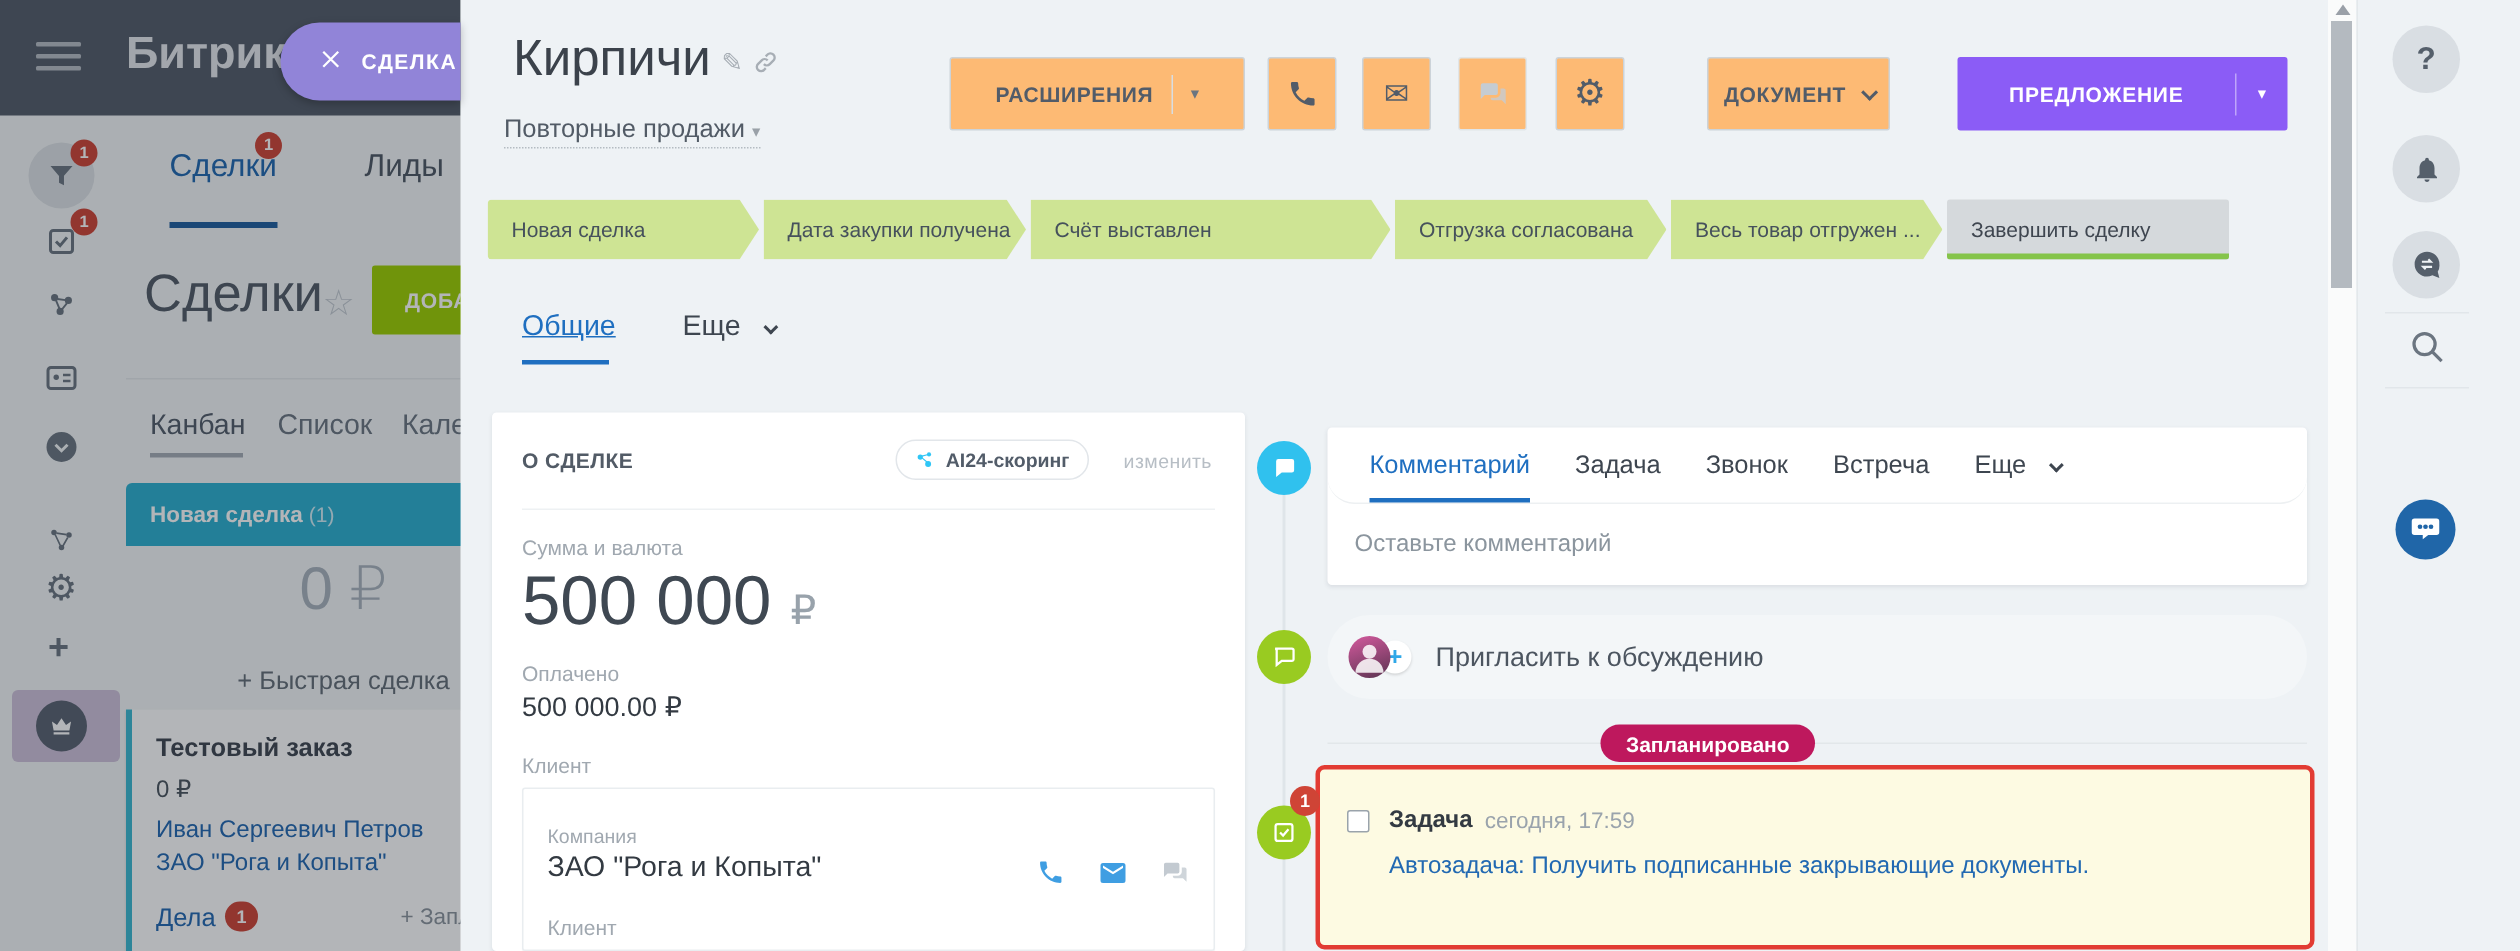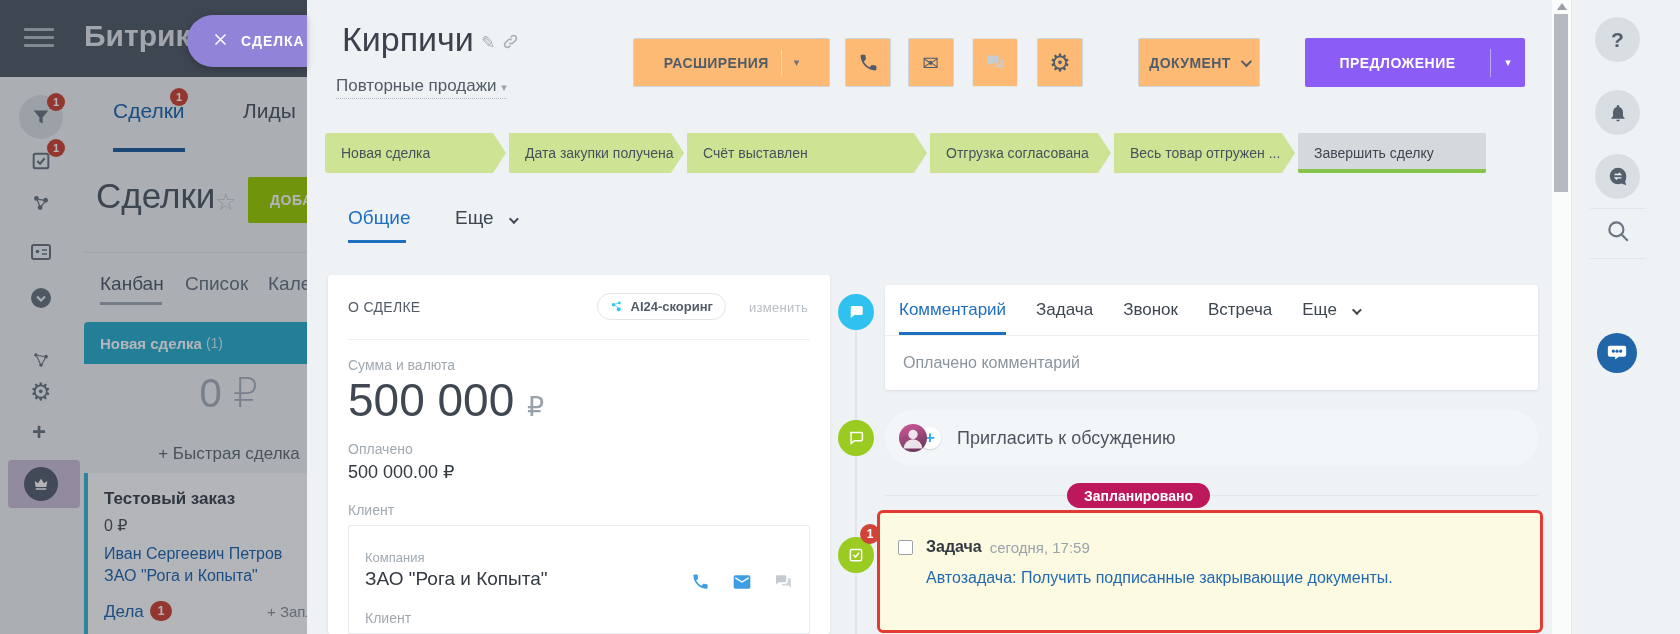--- a/index.html
+++ b/index.html
@@ -81,21 +81,21 @@
   .edit-link{position:absolute;font-size:13px;color:#b7bec5;letter-spacing:.3px;cursor:pointer;}
   .hdiv{position:absolute;height:1px;background:#eef1f3;}
   .innerbox{position:absolute;background:#fff;border:1px solid #e9edf0;border-radius:2px;box-shadow:0 1px 1px rgba(0,0,0,.04);}
   .cicon{color:#3f9ee2;margin-left:22px;}
   .cicon.gray{color:#c3cad1;}
 
   .tl-line{position:absolute;left:855px;top:330px;width:2px;height:304px;background:#dfe5e9;z-index:9;}
   .tl-circle{position:absolute;width:36px;height:36px;border-radius:50%;display:flex;align-items:center;
     justify-content:center;z-index:11;}
   .ttabrow{position:relative;height:51px;border-bottom:1px solid #edf0f2;display:flex;align-items:center;
-    padding-left:14px;gap:30px;}
+    padding-left:28px;gap:30px;border-radius:18px;}
   .ttab{font-size:17px;color:#3e4650;cursor:pointer;position:relative;}
   .ttab.on{color:#1f6fc0;}
   .ttab.on::after{content:"";position:absolute;left:0;right:0;bottom:-15px;height:3px;background:#1f6fc0;}
   .cplaceholder{padding:18px 0 0 18px;font-size:16px;color:#8b959e;}
   .invite{position:absolute;left:885px;top:410px;width:653px;height:56px;border-radius:28px;background:#f3f6f8;
     display:flex;align-items:center;padding-left:14px;z-index:10;cursor:pointer;}
   .planned{position:absolute;left:1067px;top:483px;height:25px;border-radius:13px;background:#be185d;color:#fff;
     font-size:14px;font-weight:bold;display:flex;align-items:center;padding:0 17px;z-index:11;}
   .taskcard{position:absolute;left:877px;top:510px;width:666px;height:123px;background:#fdfae2;
     border:3px solid #e23b33;border-radius:6px;z-index:10;}
@@ -280,28 +280,28 @@
     <div class="stage first" style="width:181px;">Новая сделка</div>
     <div class="stage" style="width:175px;">Дата закупки получена</div>
     <div class="stage" style="width:240px;">Счёт выставлен</div>
     <div class="stage" style="width:181px;">Отгрузка согласована</div>
     <div class="stage" style="width:181px;">Весь товар отгружен ...</div>
     <div class="stage last" style="width:188px;text-align:left;">
       <span>Завершить сделку</span><span class="gbar"></span>
     </div>
   </div>
 
-  <div class="stab on" style="left:348px;top:207px;">Общие</div>
+  <div class="stab on" style="left:348px;top:207px;text-decoration:underline;">Общие</div>
   <div class="stab-under" style="left:348px;top:240px;width:58px;"></div>
   <div class="stab off" style="left:455px;top:207px;">
     <span>Еще</span> <span class="chev" style="width:7px;height:7px;border-color:#3e4650;"></span>
   </div>
 
   <div class="card" style="left:328px;top:275px;width:502px;height:359px;">
-    <div class="abs" style="left:20px;top:24px;font-size:14px;font-weight:normal;color:#525b66;letter-spacing:.3px;">О СДЕЛКЕ</div>
+    <div class="abs" style="left:20px;top:24px;font-size:14px;font-weight:bold;color:#525b66;letter-spacing:.3px;">О СДЕЛКЕ</div>
     <div class="pill-ai" style="right:104px;top:18px;">
       <svg width="14" height="14" viewBox="0 0 24 24">
           <circle cx="6" cy="8" r="3" fill="#2fc6f6"></circle>
           <circle cx="16" cy="5" r="2.4" fill="#2fc6f6"></circle>
           <circle cx="15" cy="16" r="3.4" fill="#2fc6f6"></circle>
           <path d="M8 9l6 5M8 7l6-1.5" stroke="#2fc6f6" stroke-width="1.3"></path>
         </svg>
       <span>AI24-скоринг</span>
     </div>
     <div class="edit-link" style="right:22px;top:25px;">изменить</div>
@@ -343,21 +343,21 @@
       </svg>
   </div>
   <div class="card" style="left:885px;top:285px;width:653px;height:105px;">
     <div class="ttabrow">
       <span class="ttab on">Комментарий</span>
       <span class="ttab">Задача</span>
       <span class="ttab">Звонок</span>
       <span class="ttab">Встреча</span>
       <span class="ttab"><span>Еще</span> <span class="chev" style="width:7px;height:7px;border-color:#3e4650;"></span></span>
     </div>
-    <div class="cplaceholder">Оплачено комментарий</div>
+    <div class="cplaceholder">Оставьте комментарий</div>
   </div>
 
   <div class="tl-circle" style="left:838px;top:420px;background:#99cb21;">
     <svg width="18" height="18" viewBox="0 0 24 24">
         <path fill="none" stroke="#fff" stroke-width="2" d="M5 4.5h14a1.5 1.5 0 0 1 1.5 1.5v8a1.5 1.5 0 0 1-1.5 1.5h-9l-4.5 3.6V6A1.5 1.5 0 0 1 5 4.5z"></path>
       </svg>
   </div>
   <div class="invite">
     <span class="avatar av-invite" style="width:28px;height:28px;">
       <svg viewBox="0 0 24 24">

